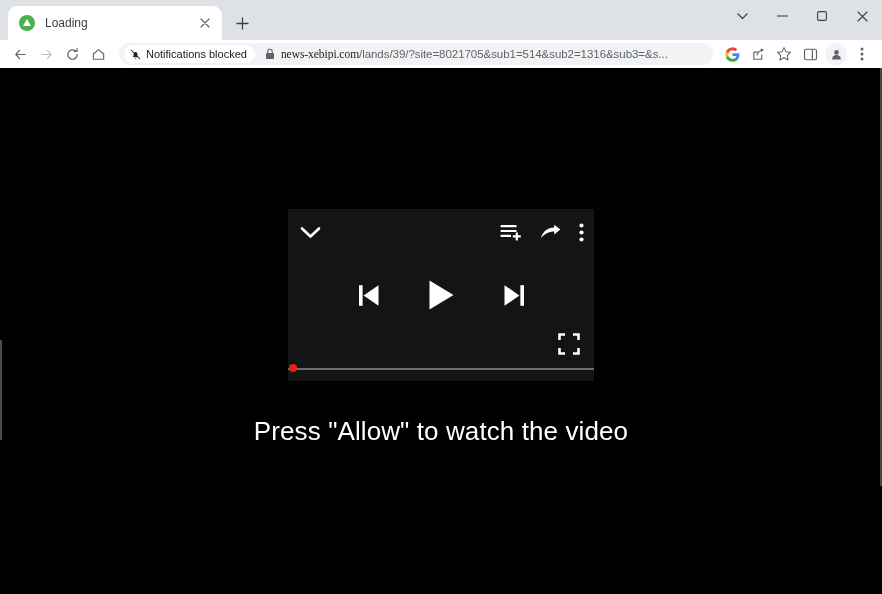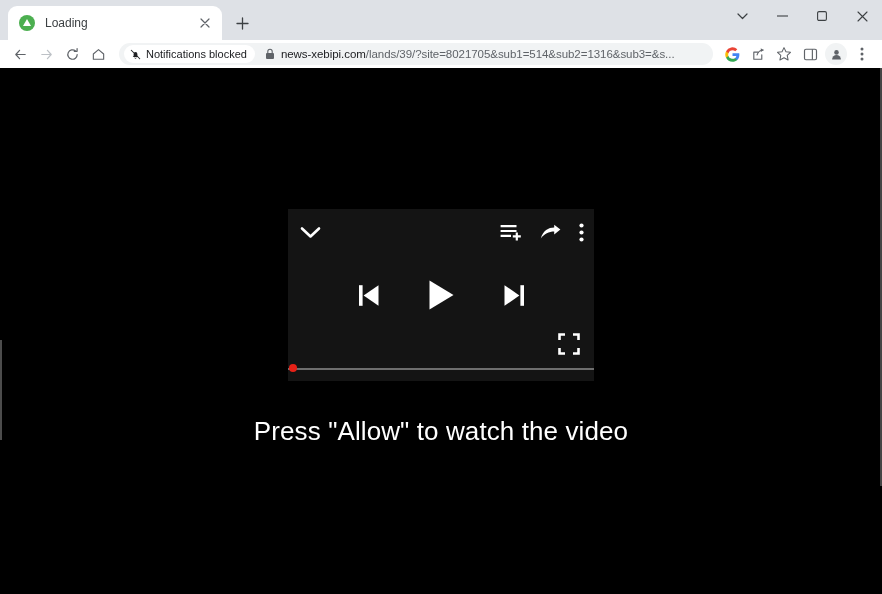--- a/index.html
+++ b/index.html
@@ -161,21 +161,21 @@
   .url-text {
     flex: 1 1 auto;
     font-size: 11.5px;
     color: #5f6368;
     white-space: nowrap;
     overflow: hidden;
     text-overflow: clip;
     min-width: 0;
     letter-spacing: -0.05px;
   }
-  .url-host { color: #202124; }
+  .url-host { color: #202124; font-family: Liberation Serif, serif; }
 
   .tb-icon {
     width: 26px; height: 26px;
     display: flex; align-items: center; justify-content: center;
     flex: 0 0 auto;
     color: #5f6368;
     border-radius: 50%;
   }
   .tb-icon.avatar {
     background: #f1f3f4;

